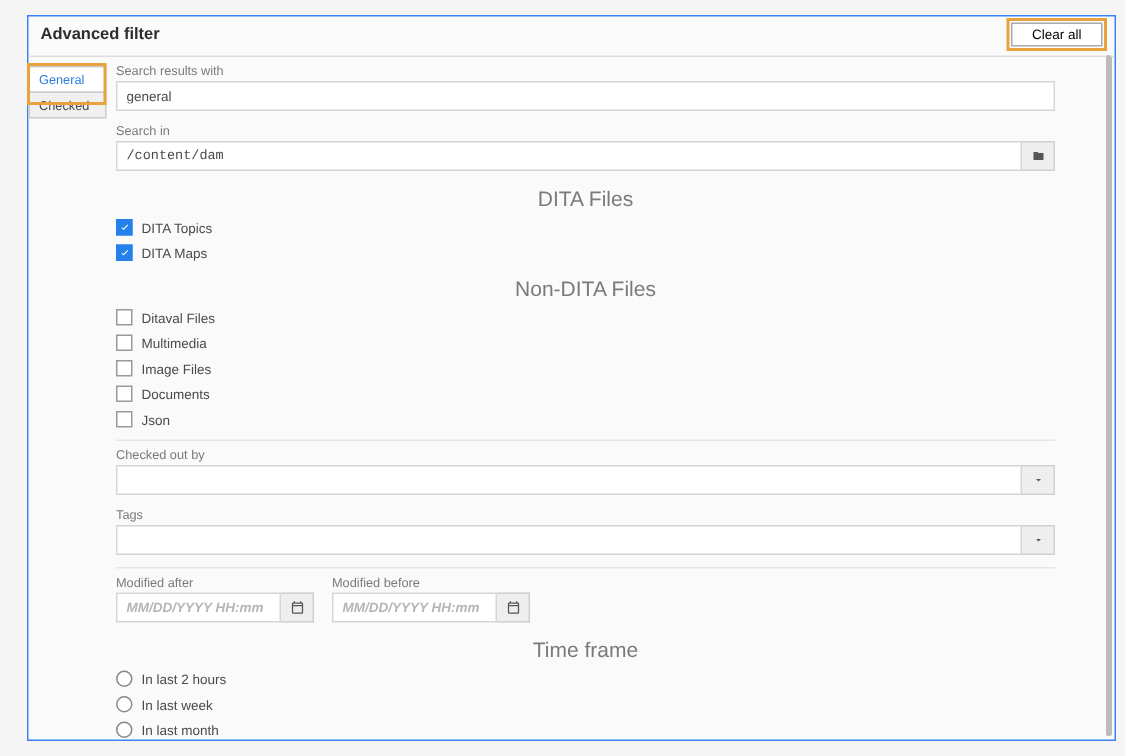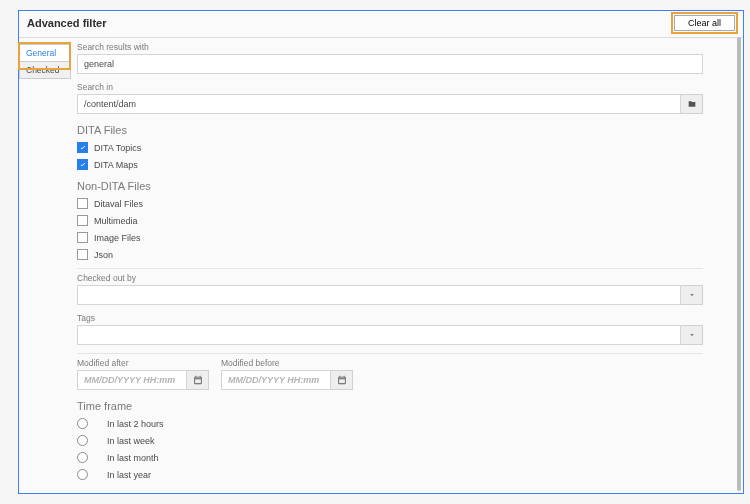--- a/index.html
+++ b/index.html
@@ -77,32 +77,32 @@
   position: absolute;
   right: 2px;
   top: 26px;
   bottom: 2px;
   width: 4px;
   background: #bbb;
   border-radius: 2px;
 }
 .field { margin-bottom: 8px; }
 .label { font-size: 8.5px; color: #7a7a7a; margin-bottom: 2px; display: block; }
-.section-label { font-size: 11px; color: #7a7a7a; margin: 10px 0 6px 0; display: block; }
+.section-label { font-size: 14px; color: #7a7a7a; margin: 10px 0 6px 0; display: block; text-align: center; }
 .text-input, .select-input, .dt-input {
   width: 100%;
   background: #fff;
   border: 1px solid #d5d5d5;
   padding: 4px 6px;
   font-size: 9px;
   font-family: inherit;
   color: #4a4a4a;
 }
 .text-input::placeholder, .dt-input::placeholder { color: #b5b5b5; font-style: italic; }
-.searchin-row { display: flex; align-items: stretch; }
+.searchin-row { display: flex; align-items: stretch; font-family: Liberation Mono, monospace; }
 .searchin-row .text-input { flex: 1; }
 .folder-btn {
   width: 22px;
   background: #eee;
   border: 1px solid #d0d0d0;
   border-left: none;
   cursor: pointer;
   display: flex;
   align-items: center;
   justify-content: center;
@@ -130,21 +130,21 @@
 }
 .dates-row { display: flex; gap: 12px; }
 .date-field { flex: 0 0 auto; }
 .dt-row { display: flex; }
 .dt-input { width: 110px; font-weight: bold; }
 .cal-btn {
   width: 22px; background: #eee; border: 1px solid #d0d0d0; border-left: none;
   display: flex; align-items: center; justify-content: center; cursor: pointer;
 }
 .cal-icon { width: 10px; height: 10px; fill: #555; }
-.radio-row { display: flex; align-items: center; margin-bottom: 6px; gap: 19px; }
+.radio-row { display: flex; align-items: center; margin-bottom: 6px; gap: 6px; }
 .rb {
   width: 11px; height: 11px; border: 1px solid #888; border-radius: 50%;
   background: #fff; cursor: pointer; flex-shrink: 0;
 }
 .chev-down { width: 8px; height: 8px; fill: #555; }
 </style>
 </head>
 <body>
 
 <div class="container">
@@ -201,20 +201,24 @@
           <span class="cb"></span>
           <span class="cb-label">Ditaval Files</span>
         </div>
       <div class="checkbox-row">
           <span class="cb"></span>
           <span class="cb-label">Multimedia</span>
         </div>
       <div class="checkbox-row">
           <span class="cb"></span>
           <span class="cb-label">Image Files</span>
+        </div>
+      <div class="checkbox-row">
+          <span class="cb"></span>
+          <span class="cb-label">Documents</span>
         </div>
       <div class="checkbox-row">
           <span class="cb"></span>
           <span class="cb-label">Json</span>
         </div>
 
       <hr class="hr">
 
       <div class="field">
         <span class="label">Checked out by</span>

